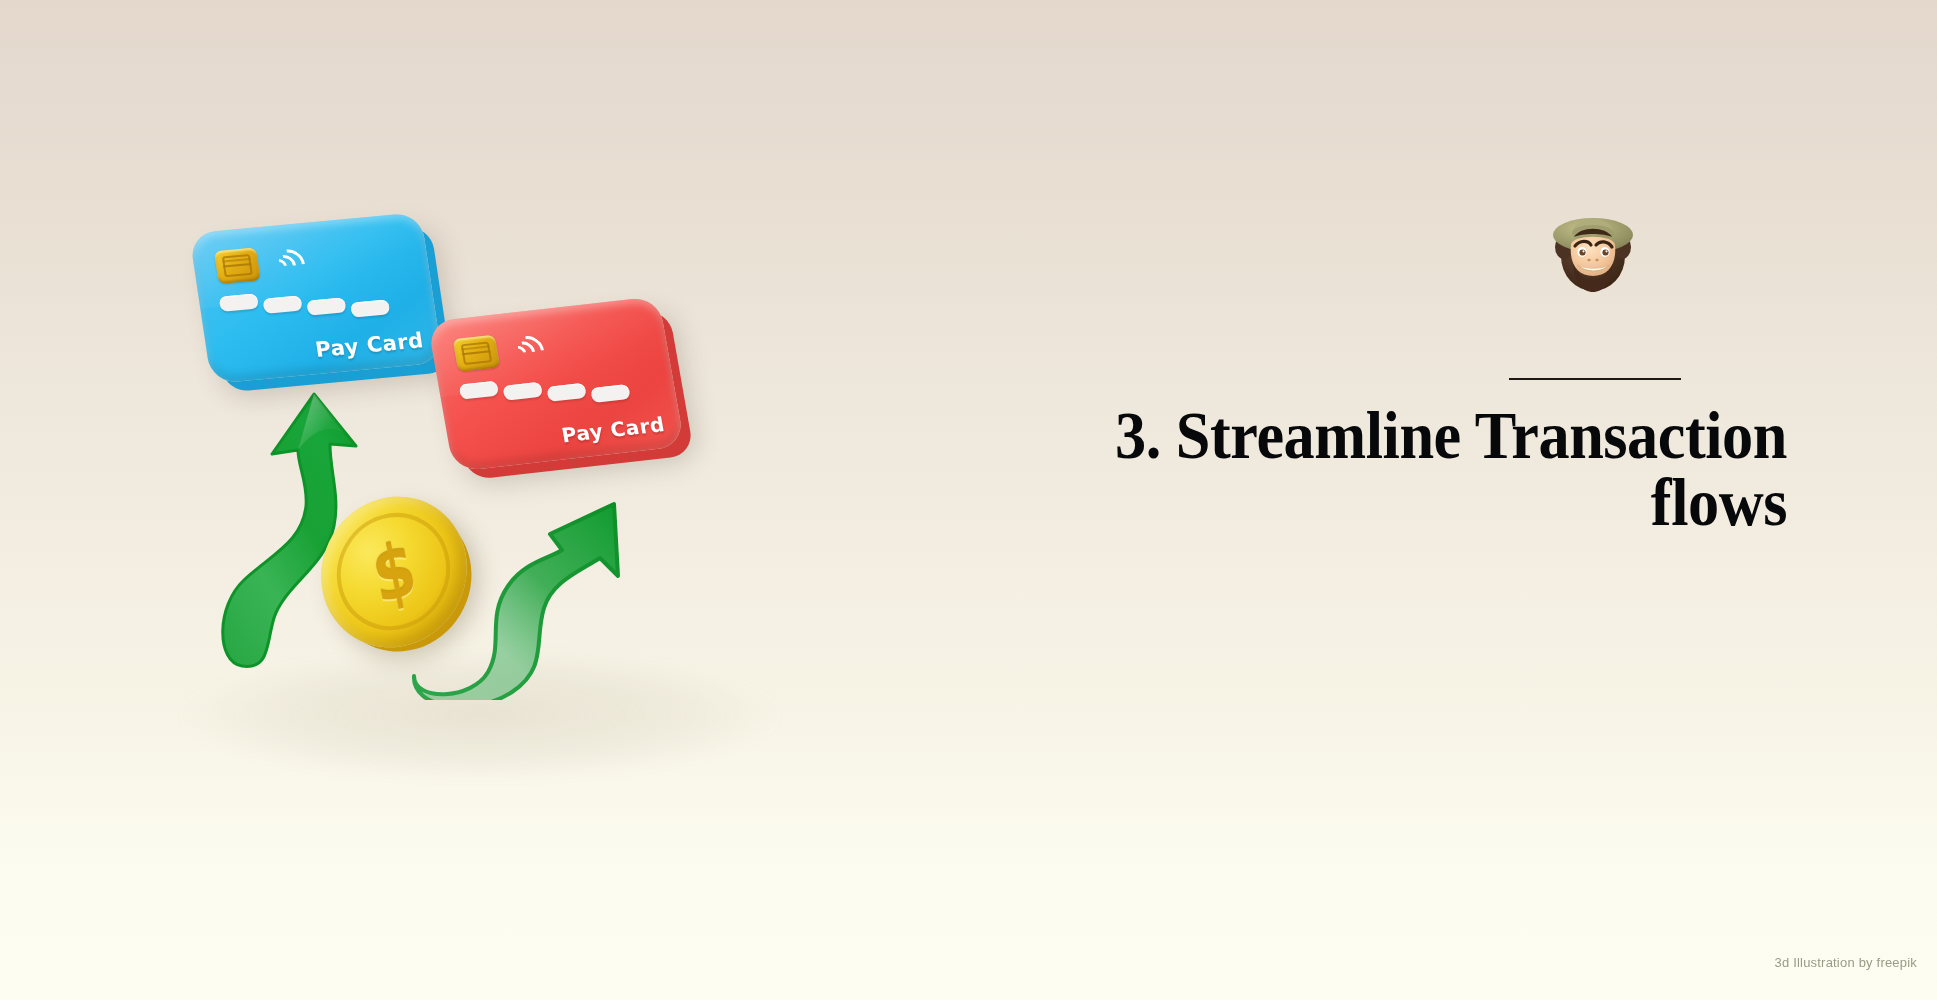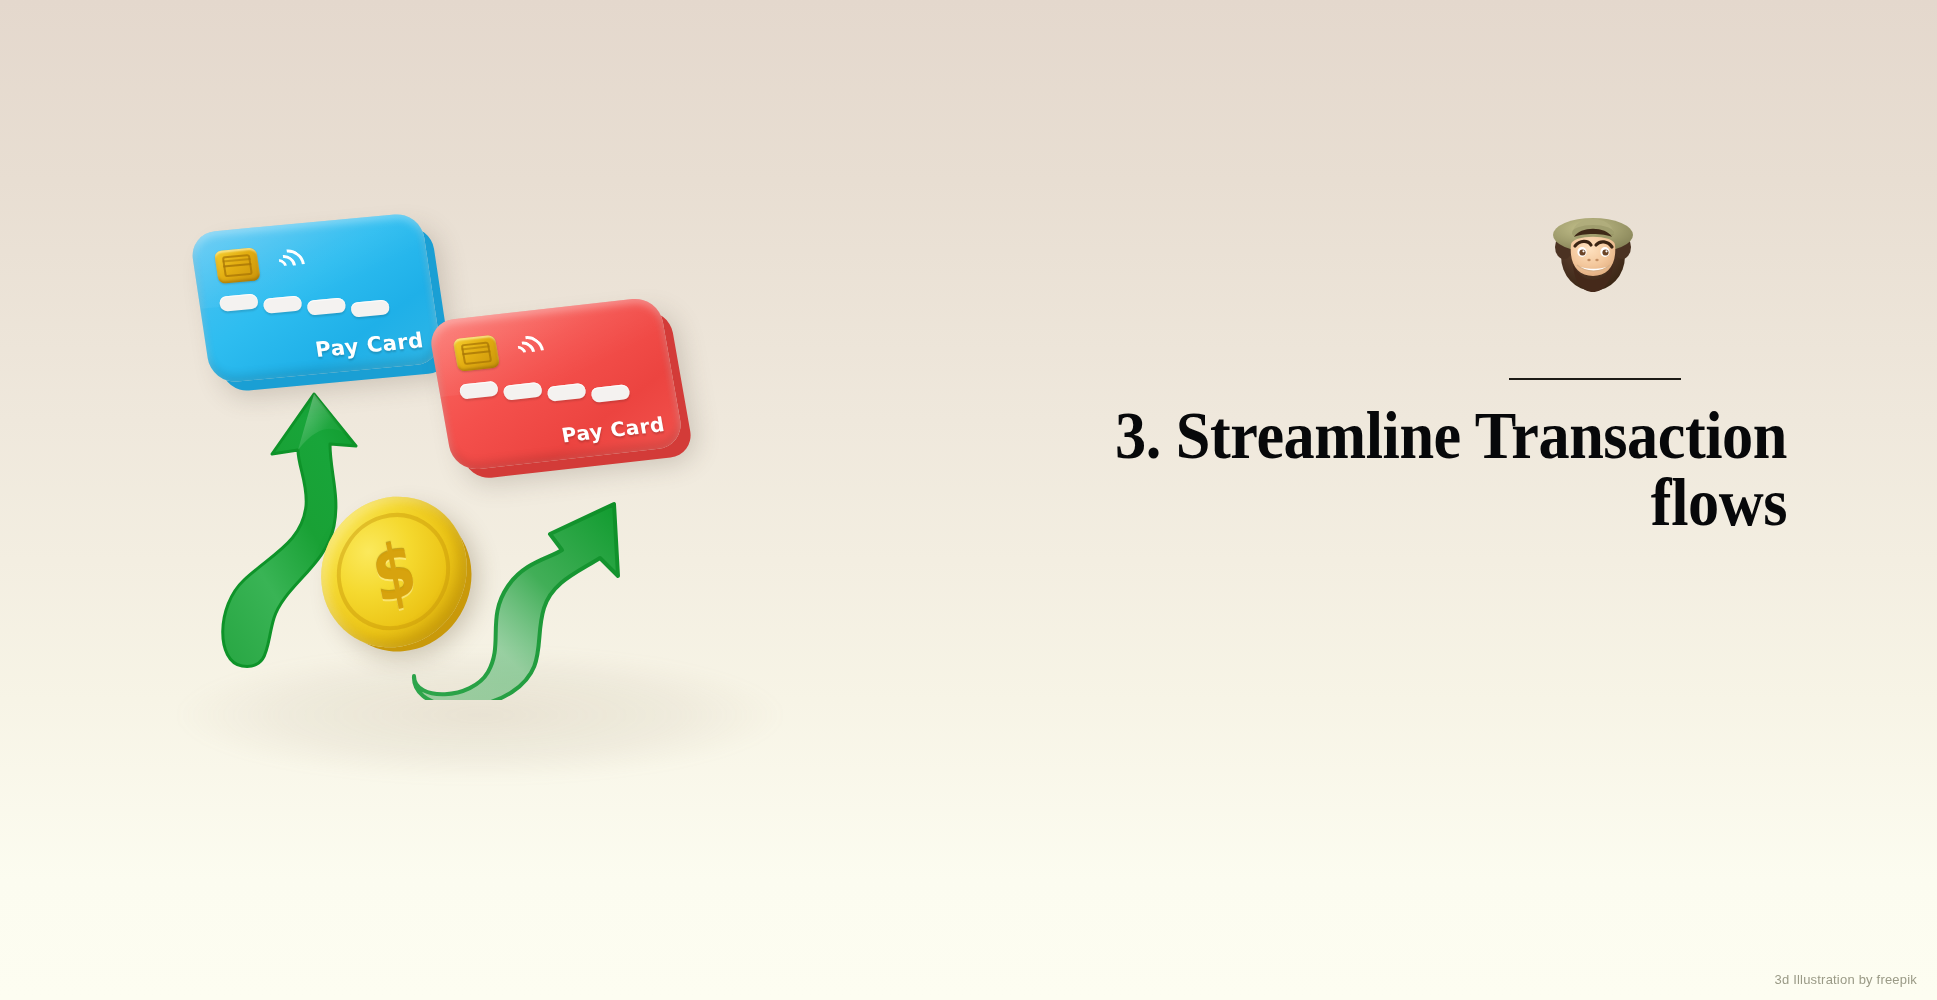--- a/index.html
+++ b/index.html
@@ -275,21 +275,21 @@
     font-size: 67px;
     line-height: 1.0;
     letter-spacing: -0.5px;
     color: #07080a;
     transform: scaleX(0.93);
     transform-origin: right top;
   }
   .attribution {
     position: absolute;
     right: 20px;
-    bottom: 13px;
+    bottom: 30px;
     font-family: "Liberation Sans", sans-serif;
     font-size: 13px;
     color: #9a9a86;
     letter-spacing: 0.2px;
   }
 </style>
 </head>
 <body>
 
 <div class="slide">

